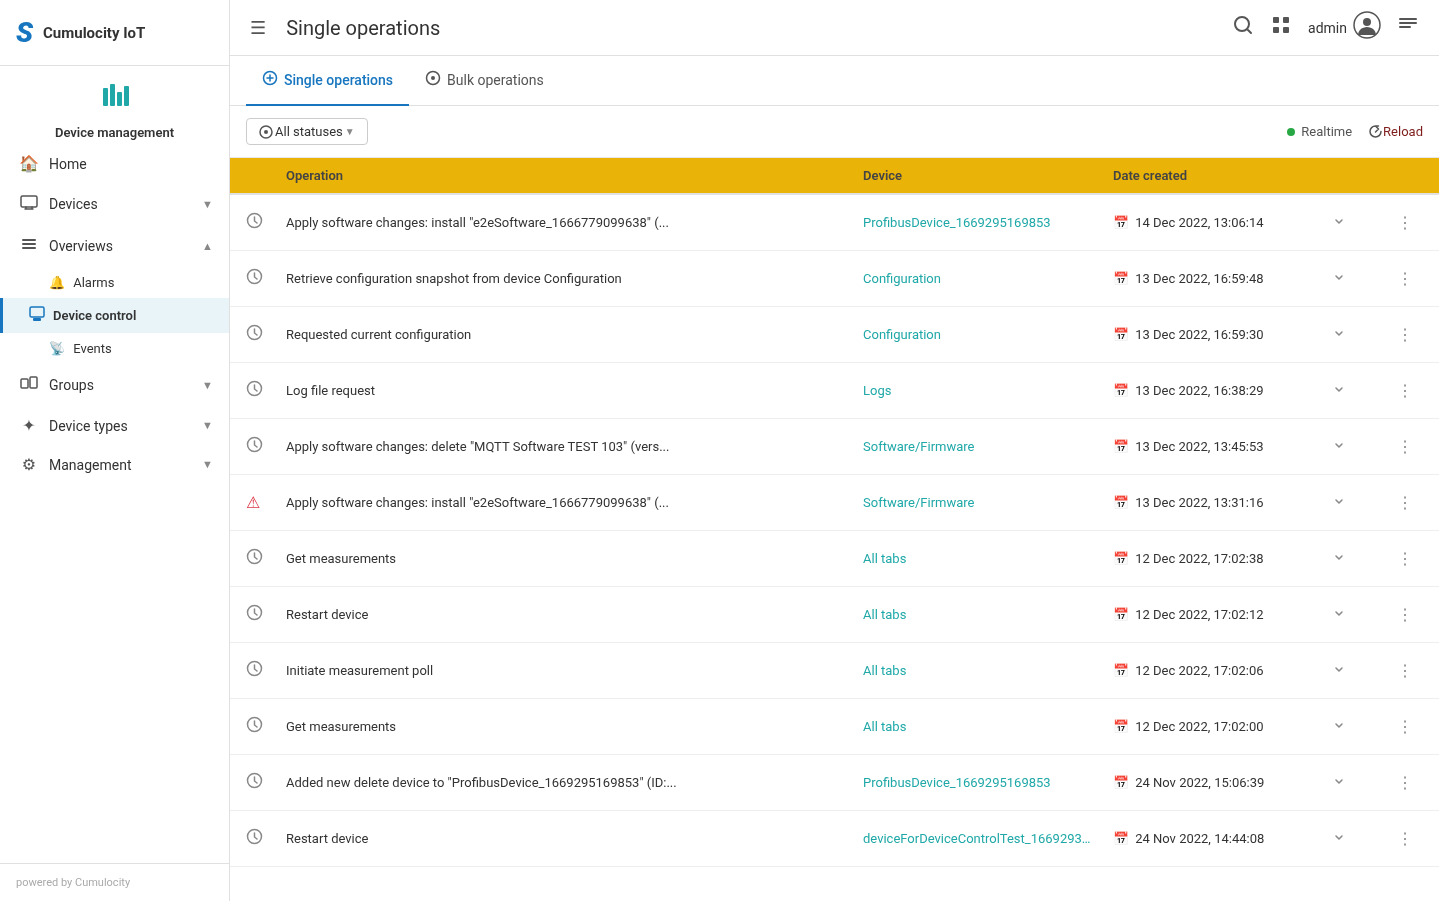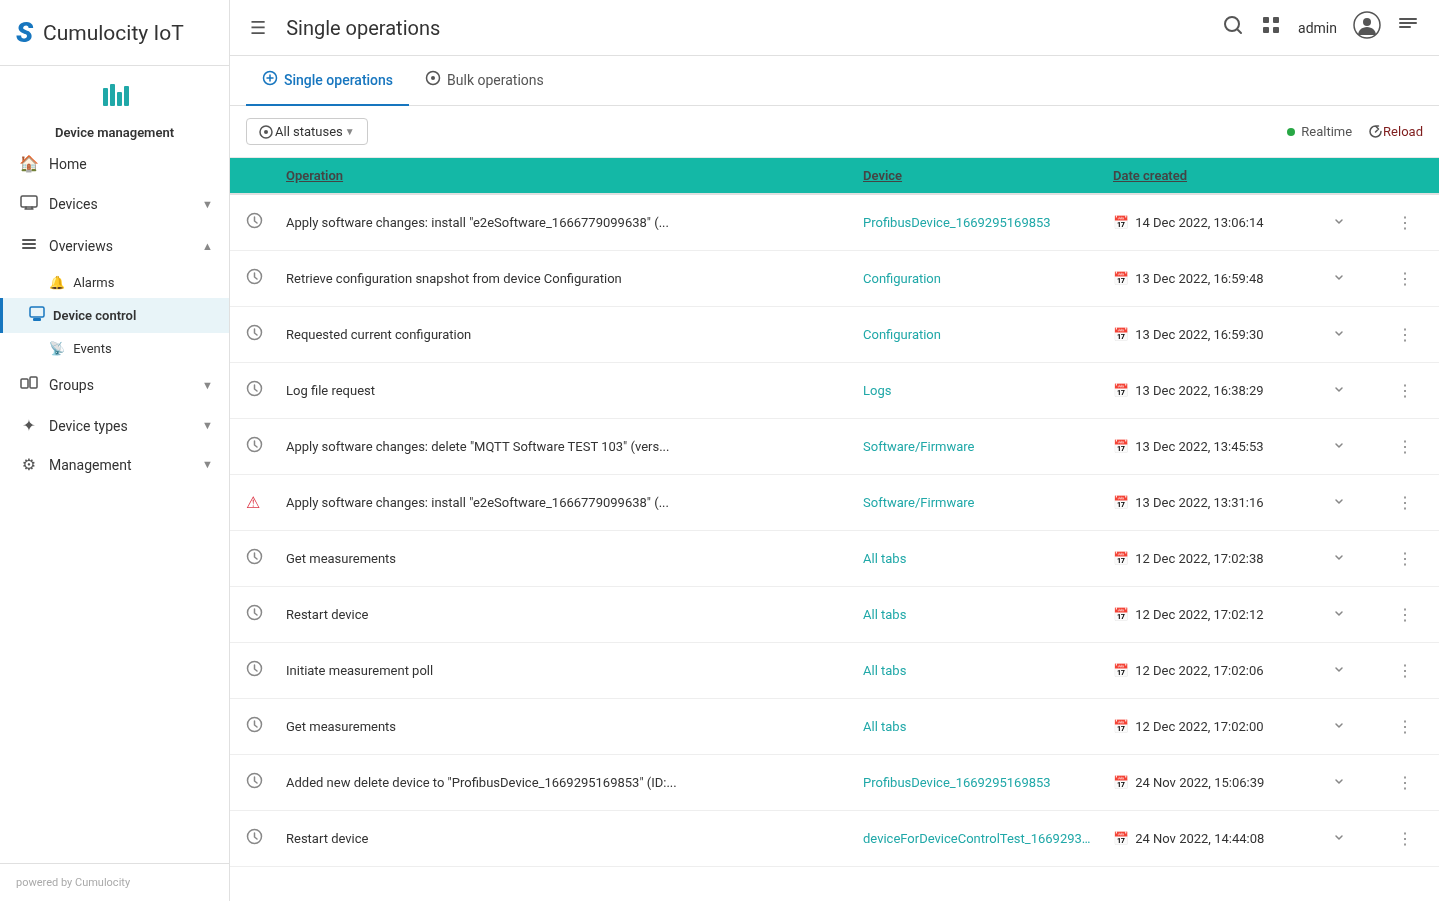--- a/index.html
+++ b/index.html
@@ -2,21 +2,21 @@
 <html><head>
   <meta charset="utf-8">
   <style>
     * { box-sizing: border-box; margin: 0; padding: 0; }
     body { font-family: -apple-system, BlinkMacSystemFont, 'Segoe UI', Roboto, sans-serif; font-size: 14px; color: #333; display: flex; height: 100vh; overflow: hidden; background: #f8f8f8; }
 
     
     .sidebar { width: 230px; min-width: 230px; background: #fff; border-right: 1px solid #e0e0e0; display: flex; flex-direction: column; height: 100vh; overflow-y: auto; }
     .sidebar-header { padding: 16px; display: flex; align-items: center; gap: 10px; border-bottom: 1px solid #e0e0e0; }
     .sidebar-logo { color: #1776bf; font-size: 28px; font-weight: 900; font-style: italic; }
-    .sidebar-brand { font-size: 21px; font-weight: 400; color: #333; }
+    .sidebar-brand { font-size: 15px; font-weight: 700; color: #333; }
     .sidebar-icon-block { text-align: center; padding: 12px 0 4px; }
     .sidebar-icon-block .device-mgmt-icon { font-size: 28px; color: #20a8a8; }
     .sidebar-icon-block .device-mgmt-label { font-size: 13px; font-weight: 600; color: #333; margin-top: 4px; }
 
     .nav-item { display: flex; align-items: center; padding: 10px 16px; cursor: pointer; color: #333; font-size: 14px; gap: 10px; border-left: 3px solid transparent; }
     .nav-item .nav-icon { font-size: 16px; color: #555; width: 20px; text-align: center; }
     .nav-item .nav-label { flex: 1; }
     .nav-item .nav-arrow { font-size: 11px; color: #888; }
     .nav-sub-item { padding-left: 46px; padding-top: 8px; padding-bottom: 8px; cursor: pointer; color: #333; font-size: 13px; display: flex; align-items: center; gap: 8px; border-left: 3px solid transparent; }
     .nav-sub-item.active { background: #e8f4f8; border-left: 3px solid #1776bf; font-weight: 600; padding-left: 26px; }
@@ -25,42 +25,42 @@
 
     
     .main { flex: 1; display: flex; flex-direction: column; overflow: hidden; }
 
     
     .top-header { background: #fff; border-bottom: 1px solid #e0e0e0; padding: 0 20px; height: 56px; display: flex; align-items: center; gap: 16px; }
     .top-header .menu-icon { font-size: 18px; color: #555; cursor: pointer; margin-right: 4px; }
     .top-header .page-title { font-size: 20px; font-weight: 400; color: #333; flex: 1; }
     .top-header .header-actions { display: flex; align-items: center; gap: 16px; }
     .top-header .icon-btn { font-size: 20px; color: #555; cursor: pointer; }
-    .user-badge { display: flex; align-items: center; gap: 16px; cursor: pointer; }
+    .user-badge { display: flex; align-items: center; gap: 6px; cursor: pointer; }
     .user-badge .user-name { font-size: 14px; color: #333; }
     .user-badge .user-icon { font-size: 24px; color: #555; }
 
     
     .content { flex: 1; overflow-y: auto; background: #fff; }
 
     
     .tabs { display: flex; border-bottom: 1px solid #e0e0e0; padding: 0 16px; background: #fff; }
     .tab { display: flex; align-items: center; gap: 6px; padding: 14px 16px; cursor: pointer; color: #555; font-size: 14px; border-bottom: 2px solid transparent; margin-bottom: -1px; }
     .tab.active { color: #1776bf; border-bottom: 2px solid #1776bf; font-weight: 500; }
     .tab .tab-icon { font-size: 15px; }
 
     
     .toolbar { padding: 12px 16px; display: flex; align-items: center; justify-content: space-between; border-bottom: 1px solid #e8e8e8; }
     .toolbar-left { display: flex; gap: 8px; }
     .status-filter { display: flex; align-items: center; gap: 2px; padding: 5px 12px; border: 1px solid #ccc; border-radius: 4px; cursor: pointer; font-size: 13px; color: #333; background: #fff; }
     .toolbar-right { display: flex; align-items: center; gap: 16px; font-size: 13px; color: #555; }
     .realtime-indicator { display: flex; align-items: center; gap: 6px; color: #555; }
     .realtime-dot { width: 8px; height: 8px; border-radius: 50%; background: #28a745; }
     .reload-btn { display: flex; align-items: center; cursor: pointer; color: #7f1d1d; }
-    .table-header { display: grid; grid-template-columns: 40px 1fr 250px 220px 60px 30px; padding: 10px 16px; background: #14b8a6; border-bottom: 2px solid #e0e0e0; font-weight: 600; font-size: 13px; color: #444; text-decoration: underline; }
+    .table-header { display: grid; grid-template-columns: 40px 1fr 250px 220px 60px 30px; padding: 10px 16px; background: #eab308; border-bottom: 2px solid #e0e0e0; font-weight: 600; font-size: 13px; color: #444; }
     .table-row { display: grid; grid-template-columns: 40px 1fr 250px 220px 60px 30px; padding: 14px 16px; border-bottom: 1px solid #eee; align-items: center; }
     .table-col { display: flex; align-items: center; }
     .status-icon { font-size: 16px; color: #888; }
     .status-icon.error { color: #dc3545; }
     .operation-text { font-size: 13px; color: #333; overflow: hidden; text-overflow: ellipsis; white-space: nowrap; max-width: 480px; text-align: right; }
     .device-link { color: #20a8a8; font-size: 13px; text-decoration: none; cursor: pointer; overflow: hidden; text-overflow: ellipsis; white-space: nowrap; max-width: 230px; display: block; }
     .date-text { font-size: 13px; color: #333; display: flex; align-items: center; gap: 6px; }
     .calendar-icon { font-size: 13px; color: #777; }
     .expand-arrow { font-size: 12px; color: #888; cursor: pointer; }
     .more-btn { font-size: 16px; color: #888; cursor: pointer; padding: 4px; }

